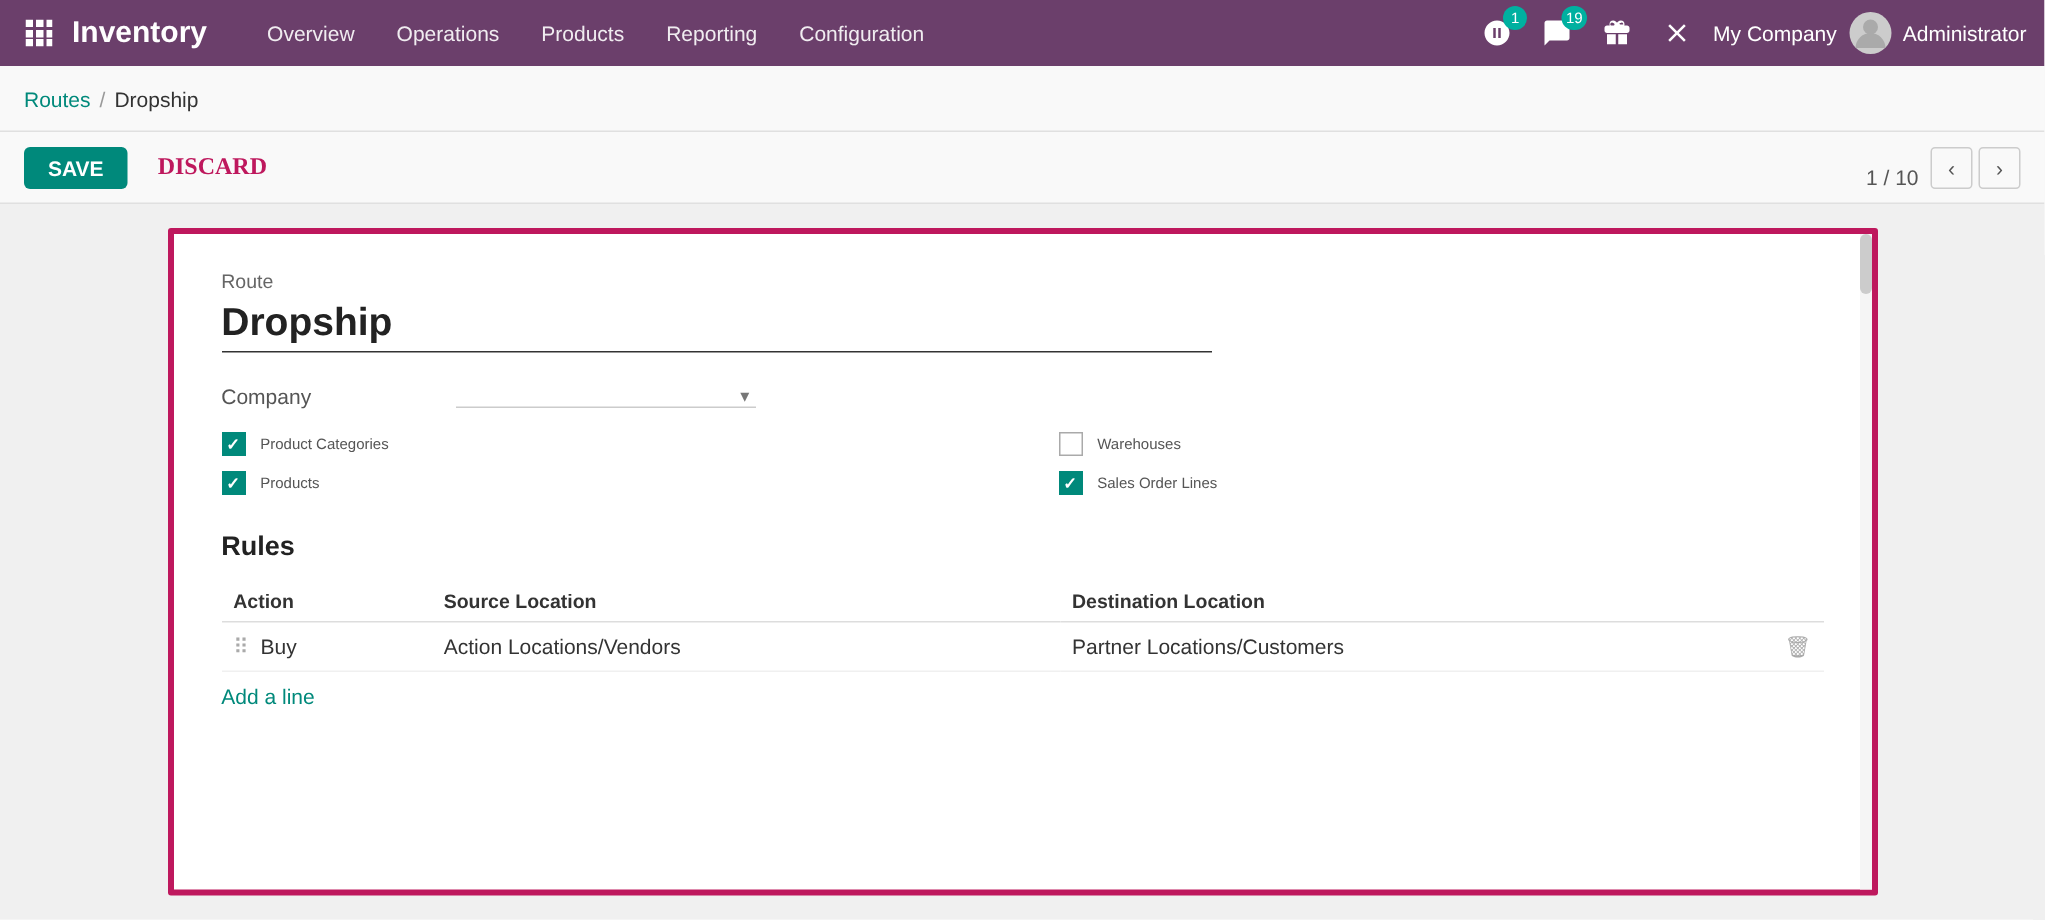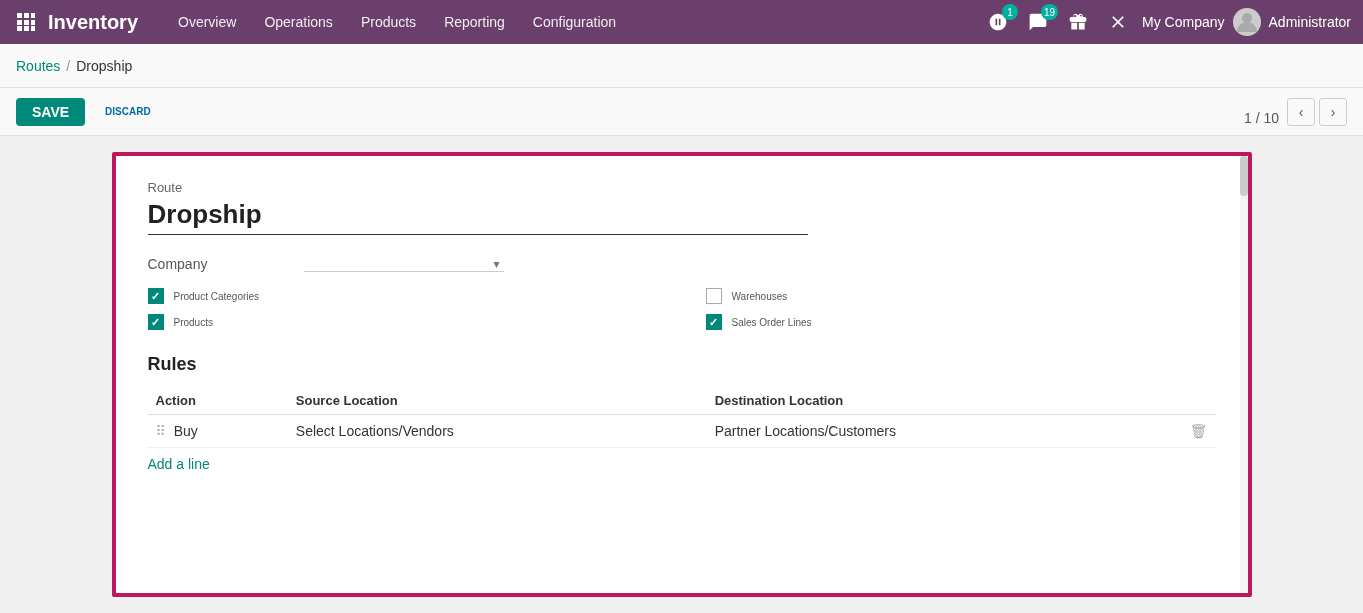--- a/index.html
+++ b/index.html
@@ -76,22 +76,22 @@
       border-bottom: 1px solid #e0e0e0;
       padding: 6px 16px;
       display: flex; align-items: center; gap: 8px;
       height: 48px;
     }
     .btn-save {
       background: #00897b; color: white; border: none;
       padding: 6px 16px; border-radius: 4px; cursor: pointer; font-size: 14px; font-weight: bold;
     }
     .btn-discard {
-      background: transparent; color: #0369a1; border: none;
-      padding: 6px 12px; cursor: pointer; font-size: 10px; font-weight: bold;
+      background: transparent; color: #be185d; border: none;
+      padding: 6px 12px; cursor: pointer; font-size: 16px; font-weight: bold; font-family: Liberation Serif, serif;
     }
     .action-bar-right {
       margin-left: auto; display: flex; align-items: flex-end; gap: 4px;
     }
     .pager-info { font-size: 14px; color: #555; margin-right: 4px; }
     .pager-btn {
       background: transparent; border: 1px solid #ccc; border-radius: 3px;
       width: 28px; height: 28px; cursor: pointer; display: flex; align-items: center; justify-content: center;
       font-size: 14px; color: #555;
     }
@@ -354,21 +354,21 @@
         </tr>
       </thead>
       <tbody id="rules-tbody">
 
       <tr>
     <td>
       <span class="drag-handle">⠿</span>
       <span>Buy</span>
     </td>
     <td>
-      <span>Select Locations/Vendors</span>
+      <span>Action Locations/Vendors</span>
     </td>
     <td>
       <span>Partner Locations/Customers</span>
     </td>
     <td>
       <span class="delete-icon">🗑</span>
     </td>
   </tr>
         </tbody>
     </table>

